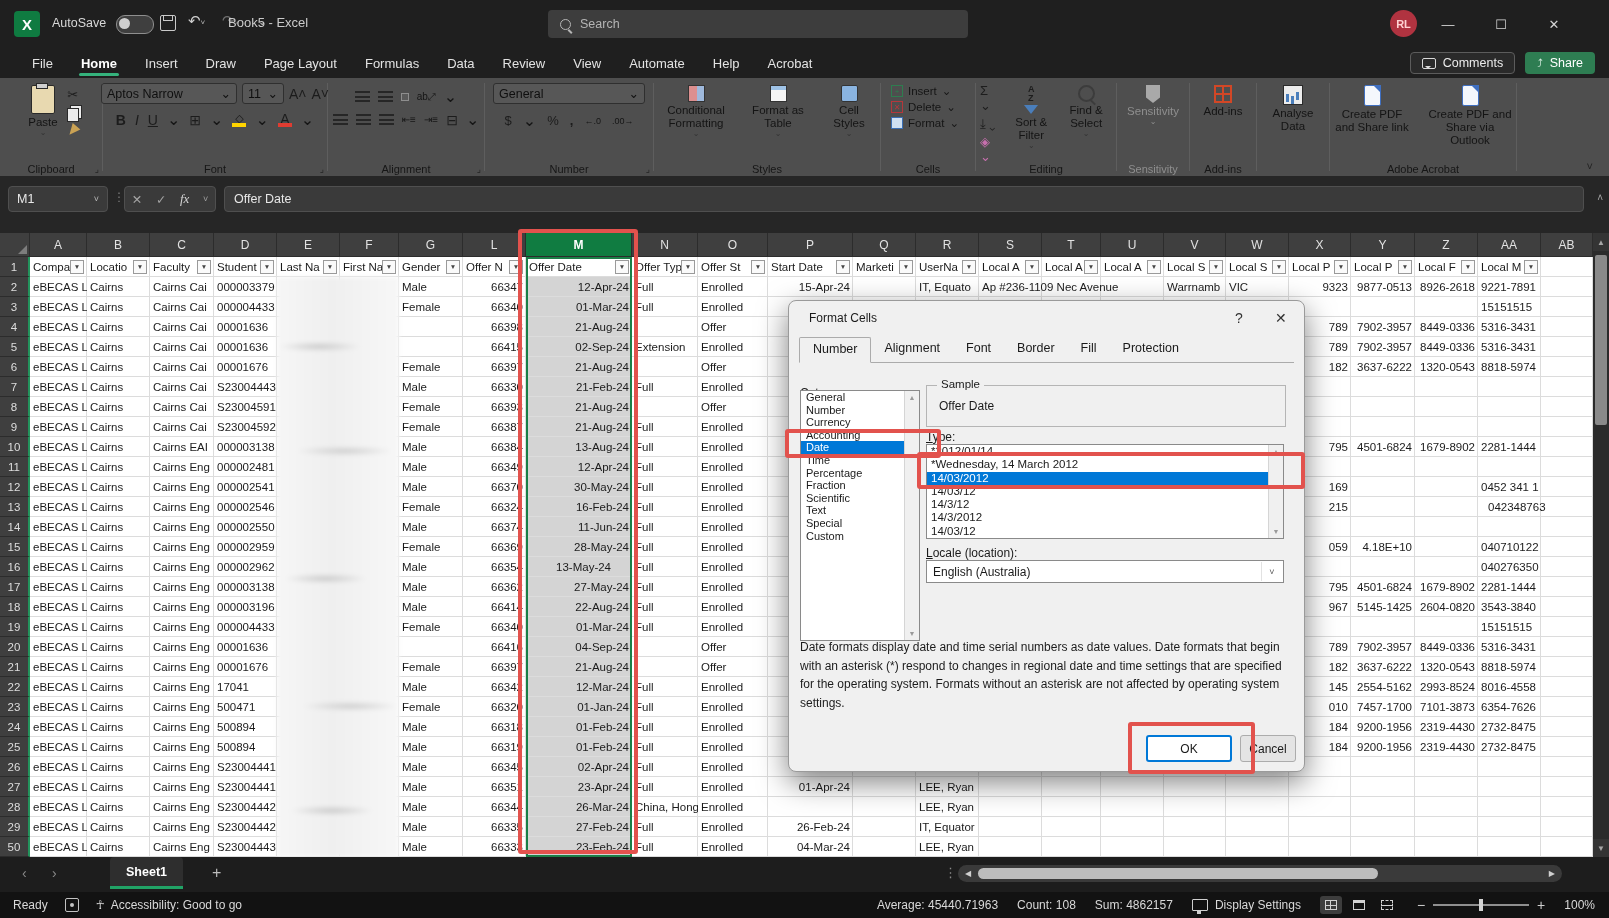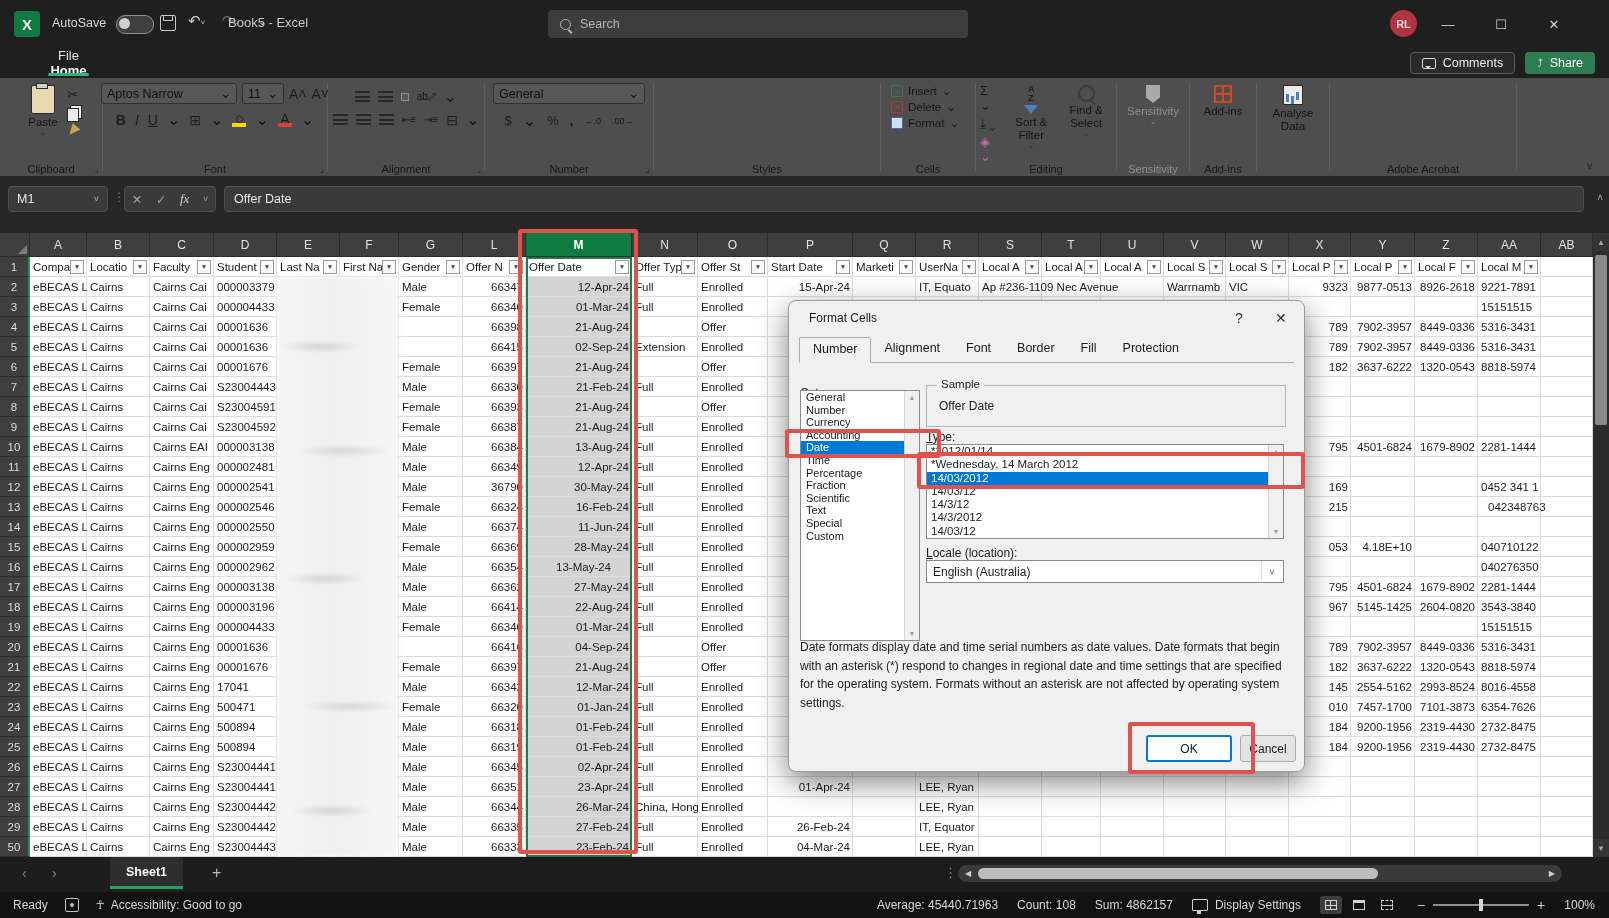--- a/index.html
+++ b/index.html
@@ -17,21 +17,21 @@
   .chev-s{font-size:8px;color:#b9b9b9;vertical-align:middle;}
   #wb-title{position:absolute;left:228px;top:15px;font-size:13px;color:#cbcbcb;}
   #search-pill{position:absolute;left:548px;top:10px;width:420px;height:28px;background:#3d3d3d;border-radius:4px;display:flex;align-items:center;gap:9px;padding-left:12px;box-sizing:border-box;}
   .mag{width:9px;height:9px;border:1.6px solid #b5b5b5;border-radius:50%;position:relative;flex:0 0 auto;}
   .mag:after{content:"";position:absolute;left:8px;top:9px;width:5px;height:1.6px;background:#b5b5b5;transform:rotate(45deg);transform-origin:0 0;}
   #search-pill span{font-size:12.5px;color:#b5b5b5;}
   #avatar{position:absolute;left:1390px;top:10px;width:27px;height:27px;border-radius:50%;background:#b03340;color:#ffd2d2;font-size:11px;font-weight:bold;display:grid;place-items:center;}
   .winbtn{position:absolute;top:0;width:46px;height:48px;display:grid;place-items:center;color:#d4d4d4;font-size:13px;}
   
   #menurow{position:absolute;left:0;top:48px;width:1609px;height:30px;background:#1f1f1f;display:flex;align-items:center;}
-  #menu-tabs{display:flex;align-items:center;gap:0;padding-left:18px;height:100%;flex-direction:column;}
+  #menu-tabs{display:flex;align-items:center;gap:0;padding-left:18px;height:100%;}
   .mtab{padding:0 14px;font-size:13px;color:#e3e3e3;height:100%;display:flex;align-items:center;position:relative;}
   .mtab.active{font-weight:bold;color:#fff;}
   .mtab.active:after{content:"";position:absolute;left:12px;right:12px;bottom:2px;height:3px;border-radius:2px;background:#35b27c;}
   #menurow .right{margin-left:auto;display:flex;align-items:center;gap:10px;padding-right:14px;}
   #comments-btn{display:flex;align-items:center;gap:7px;border:1px solid #5c5c5c;border-radius:4px;padding:3px 11px;color:#ececec;font-size:12.5px;background:#2a2a2a;}
   .bubble{width:12px;height:9px;border:1.4px solid #d9d9d9;border-radius:2px;position:relative;}
   .bubble:after{content:"";position:absolute;left:2px;bottom:-4px;border:3px solid transparent;border-top-color:#d9d9d9;}
   #share-btn{display:flex;align-items:center;gap:7px;border-radius:4px;padding:4px 12px;color:#fff;font-size:12.5px;background:#2e7d52;}
   .share-glyph{font-size:11px;color:#dff2e7;}
   
@@ -315,20 +315,37 @@
       <span class="numbtn" style="font-weight:bold">,</span>
       <span style="font-size:9px">←.0</span>
       <span style="font-size:9px">.00→</span>
     </div>
     <span class="glabel">Number</span>
     <span class="launcher">⌟</span>
   </div>
   <div class="gdiv"></div>
 
   <div class="rgroup" style="width:226px">
+    <div class="grow-h">
+      <div class="bigbtn" style="width:74px">
+        <span class="smallgrid sg-cf"></span>
+        <span>Conditional Formatting</span>
+        <span class="chev-r">⌄</span>
+      </div>
+      <div class="bigbtn" style="width:62px">
+        <span class="smallgrid sg-ft"></span>
+        <span>Format as Table</span>
+        <span class="chev-r">⌄</span>
+      </div>
+      <div class="bigbtn" style="width:52px">
+        <span class="smallgrid sg-cs"></span>
+        <span>Cell Styles</span>
+        <span class="chev-r">⌄</span>
+      </div>
+    </div>
     <span class="glabel">Styles</span>
   </div>
   <div class="gdiv"></div>
 
   <div class="rgroup" style="width:94px;align-items:flex-start;padding-left:10px">
     <div class="cellrow">
         <span class="cicon" style="border-color:#2e7d4f;color:#2e7d4f">+</span>
         <span>Insert</span>
         <span class="chev-r">⌄</span>
       </div>
@@ -390,20 +407,30 @@
 
   <div class="rgroup" style="width:72px">
     <div class="bigbtn">
       <span class="analyse-icon"></span>
       <span>Analyse Data</span>
     </div>
   </div>
   <div class="gdiv"></div>
 
   <div class="rgroup" style="width:186px">
+    <div class="grow-h">
+      <div class="bigbtn" style="width:80px">
+        <span class="pdf-icon"></span>
+        <span>Create PDF and Share link</span>
+      </div>
+      <div class="bigbtn" style="width:88px">
+        <span class="pdf-icon"></span>
+        <span>Create PDF and Share via Outlook</span>
+      </div>
+    </div>
     <span class="glabel">Adobe Acrobat</span>
   </div>
   <div class="gdiv"></div>
   <span id="ribbon-collapse">˅</span>
 </div>
 
 <div id="fbar">
   <div class="fbox" id="namebox">
     <span>M1</span>
     <span style="font-size:9px;color:#bdbdbd">˅</span>
@@ -607,21 +634,21 @@
       <div class="cell" style="left: 399px; top: 224px; width: 64px;">Male</div>
       <div class="cell r" style="left: 463px; top: 224px; width: 63px;">66349</div>
       <div class="cell r" style="left: 526px; top: 224px; width: 106px;">12-Apr-24</div>
       <div class="cell" style="left: 632px; top: 224px; width: 66px;">Full</div>
       <div class="cell" style="left: 698px; top: 224px; width: 70px;">Enrolled</div>
       <div class="cell" style="left: 30px; top: 244px; width: 57px;">eBECAS La</div>
       <div class="cell" style="left: 87px; top: 244px; width: 63px;">Cairns</div>
       <div class="cell" style="left: 150px; top: 244px; width: 64px;">Cairns Eng</div>
       <div class="cell" style="left: 214px; top: 244px; width: 63px;">000002541</div>
       <div class="cell" style="left: 399px; top: 244px; width: 64px;">Male</div>
-      <div class="cell r" style="left: 463px; top: 244px; width: 63px;">36790</div>
+      <div class="cell r" style="left: 463px; top: 244px; width: 63px;">66370</div>
       <div class="cell r" style="left: 526px; top: 244px; width: 106px;">30-May-24</div>
       <div class="cell" style="left: 632px; top: 244px; width: 66px;">Full</div>
       <div class="cell" style="left: 698px; top: 244px; width: 70px;">Enrolled</div>
       <div class="cell r" style="left: 1289px; top: 244px; width: 62px;">169</div>
       <div class="cell" style="left: 1478px; top: 244px; width: 63px;">0452 341 1</div>
       <div class="cell" style="left: 30px; top: 264px; width: 57px;">eBECAS La</div>
       <div class="cell" style="left: 87px; top: 264px; width: 63px;">Cairns</div>
       <div class="cell" style="left: 150px; top: 264px; width: 64px;">Cairns Eng</div>
       <div class="cell" style="left: 214px; top: 264px; width: 63px;">000002546</div>
       <div class="cell" style="left: 399px; top: 264px; width: 64px;">Female</div>
@@ -642,21 +669,21 @@
       <div class="cell" style="left: 698px; top: 284px; width: 70px;">Enrolled</div>
       <div class="cell" style="left: 30px; top: 304px; width: 57px;">eBECAS La</div>
       <div class="cell" style="left: 87px; top: 304px; width: 63px;">Cairns</div>
       <div class="cell" style="left: 150px; top: 304px; width: 64px;">Cairns Eng</div>
       <div class="cell" style="left: 214px; top: 304px; width: 63px;">000002959</div>
       <div class="cell" style="left: 399px; top: 304px; width: 64px;">Female</div>
       <div class="cell r" style="left: 463px; top: 304px; width: 63px;">66369</div>
       <div class="cell r" style="left: 526px; top: 304px; width: 106px;">28-May-24</div>
       <div class="cell" style="left: 632px; top: 304px; width: 66px;">Full</div>
       <div class="cell" style="left: 698px; top: 304px; width: 70px;">Enrolled</div>
-      <div class="cell r" style="left: 1289px; top: 304px; width: 62px;">053</div>
+      <div class="cell r" style="left: 1289px; top: 304px; width: 62px;">059</div>
       <div class="cell r" style="left: 1351px; top: 304px; width: 64px;">4.18E+10</div>
       <div class="cell" style="left: 1478px; top: 304px; width: 63px;">040710122</div>
       <div class="cell" style="left: 30px; top: 324px; width: 57px;">eBECAS La</div>
       <div class="cell" style="left: 87px; top: 324px; width: 63px;">Cairns</div>
       <div class="cell" style="left: 150px; top: 324px; width: 64px;">Cairns Eng</div>
       <div class="cell" style="left: 214px; top: 324px; width: 63px;">000002962</div>
       <div class="cell" style="left: 399px; top: 324px; width: 64px;">Male</div>
       <div class="cell r" style="left: 463px; top: 324px; width: 63px;">66354</div>
       <div class="cell r" style="left: 526px; top: 324px; width: 88px;">13-May-24</div>
       <div class="cell" style="left: 632px; top: 324px; width: 66px;">Full</div>

